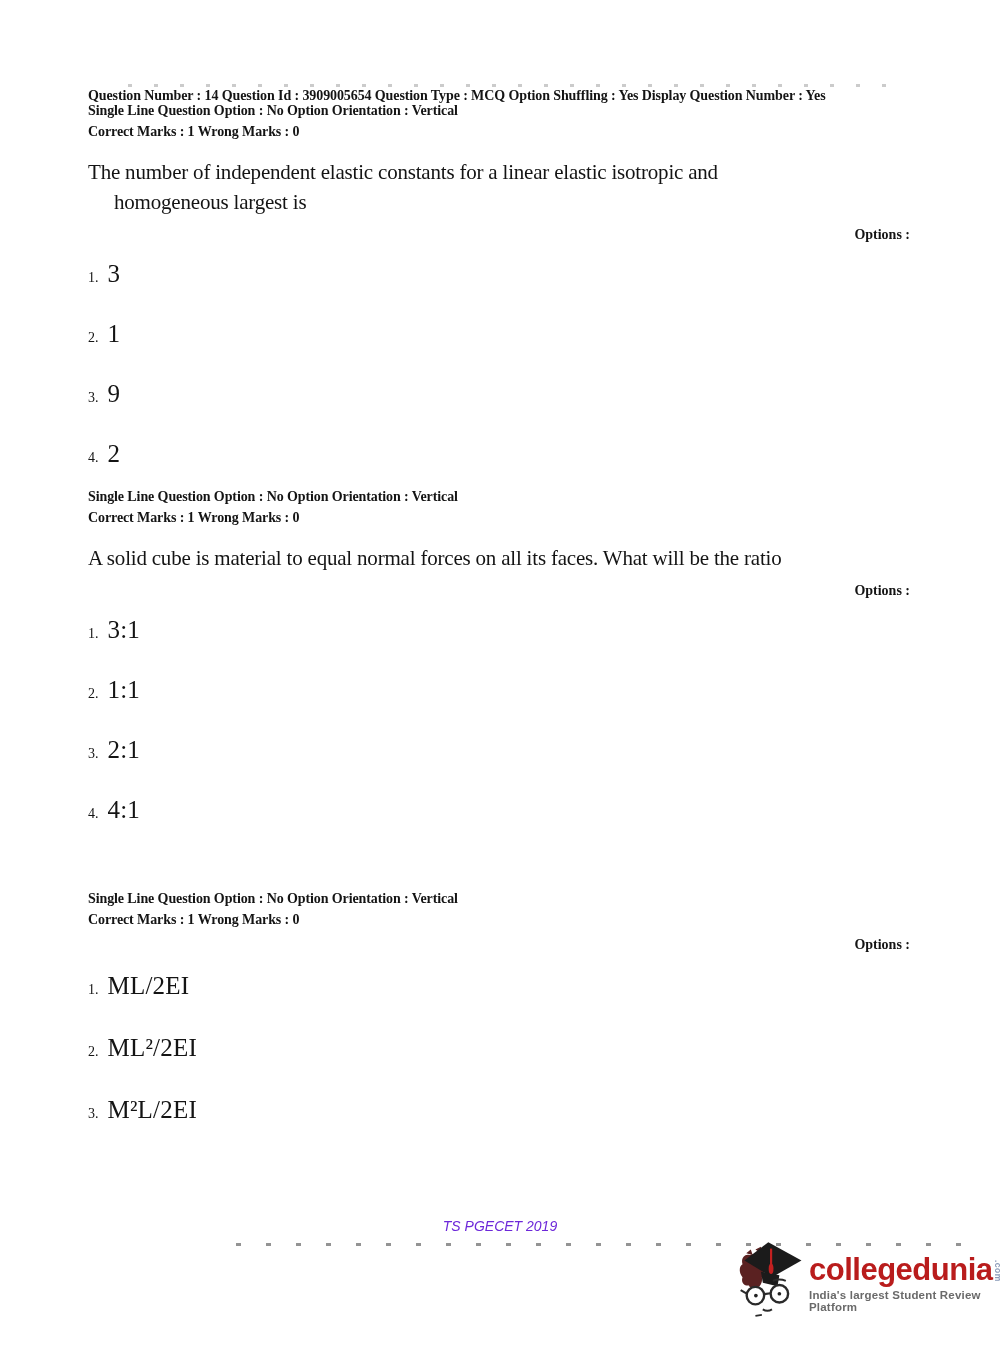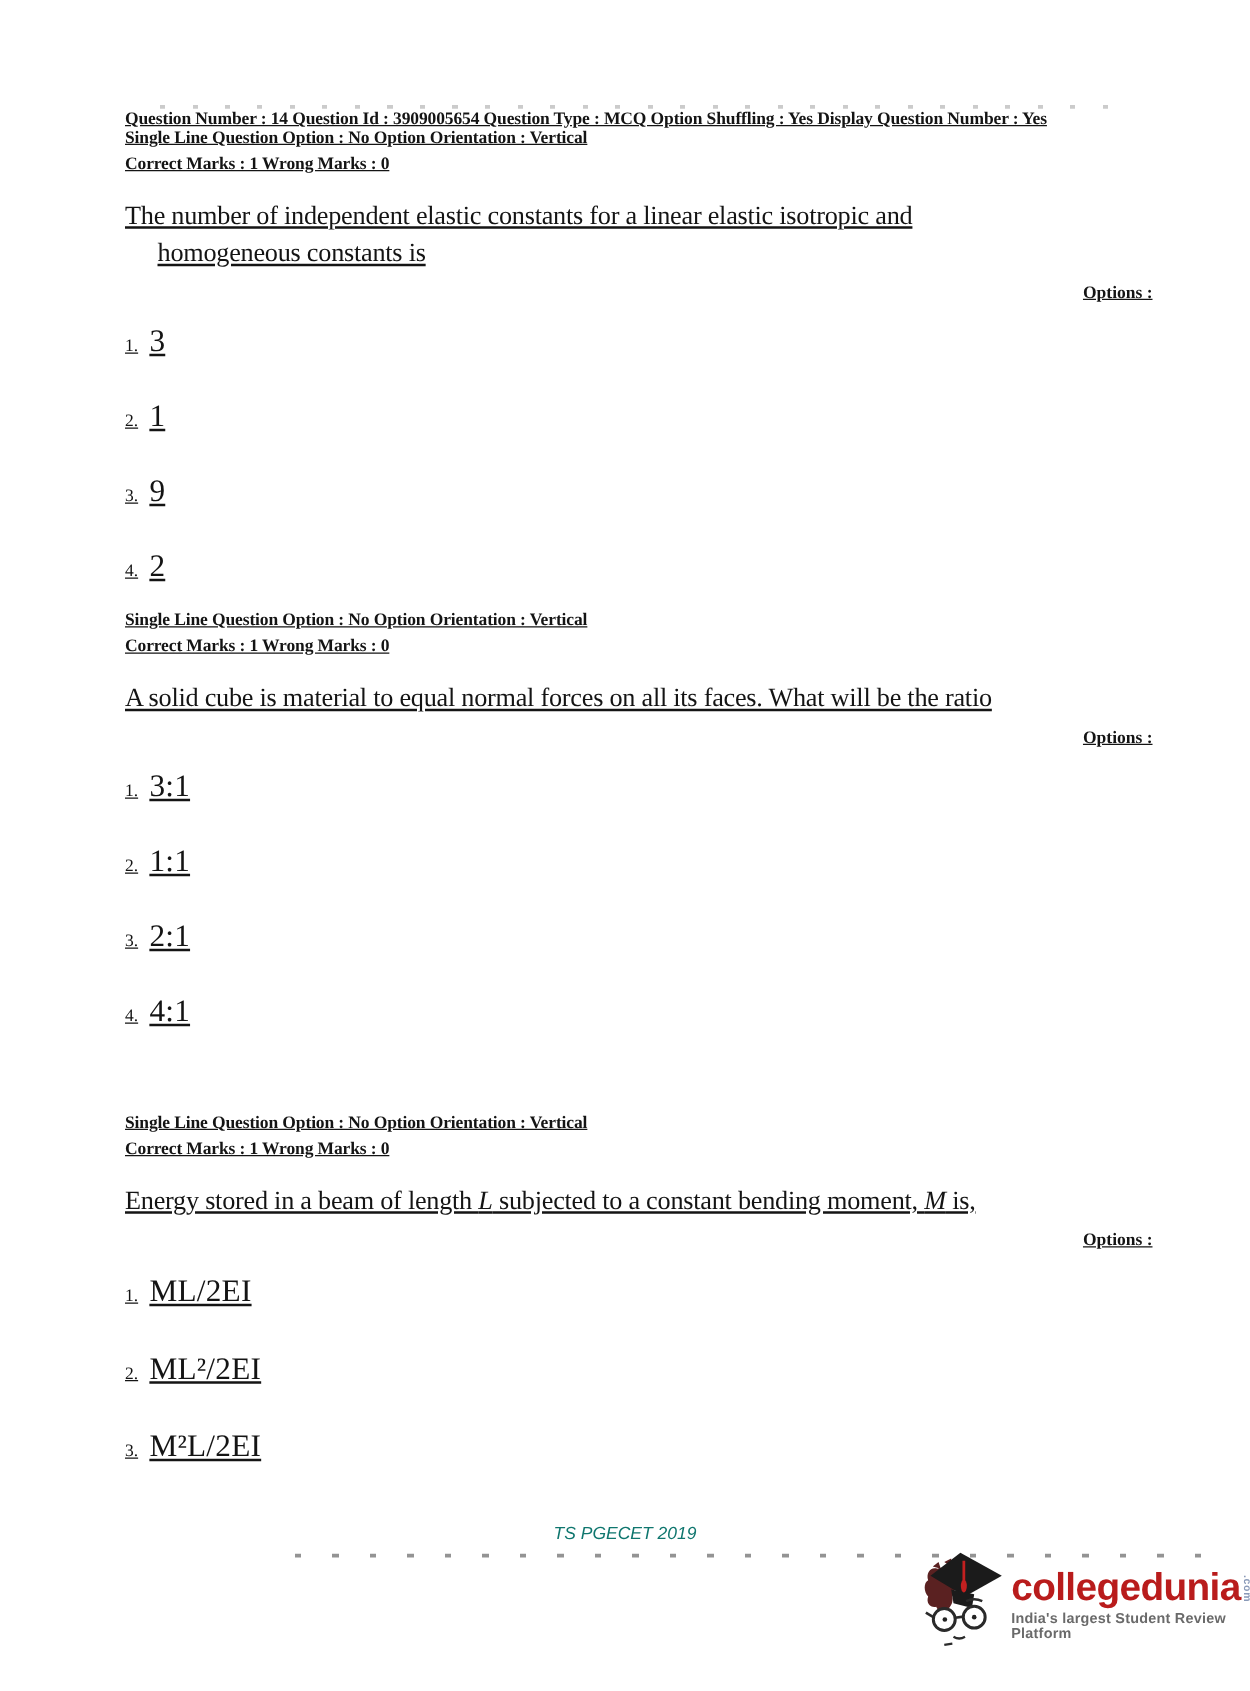--- a/index.html
+++ b/index.html
@@ -17,21 +17,21 @@
   .cut-row { position:absolute; height:3px; }
   .cut-row.top {
     top:84px; left:128px; width:780px;
     background:repeating-linear-gradient(90deg, rgba(140,140,140,.45) 0 4px, transparent 4px 26px);
   }
   .cut-row.bottom {
     top:1243px; left:236px; width:730px;
     background:repeating-linear-gradient(90deg, rgba(90,90,90,.65) 0 5px, transparent 5px 30px);
   }
 
-  .question { position:absolute; left:100px; width:822px;text-decoration:underline; }
+  .question { position:absolute; left:88px; width:822px; }
   #q14 { top:88px; }
   #q15 { top:489px; }
   #q16 { top:891px; }
 
   .meta {
     font-weight:bold; font-size:14px; line-height:15px;
     letter-spacing:-0.1px; white-space:nowrap;
   }
   .meta.marks { margin-top:6px; }
 
@@ -45,21 +45,21 @@
   .option.first { margin-top:12px; }
   #q16 .option { margin-top:32px; }
   #q16 .option.first { margin-top:14px; }
   .opt-num { font-size:14px; line-height:14px; transform:translateY(1px); }
   .opt-val { font-size:25px; line-height:26px; transform:translateY(3px); letter-spacing:0.2px; }
 
   .footer-exam {
     position:absolute; top:1218px; left:0; width:100%;
     text-align:center;
     font-family:"Liberation Sans", sans-serif;
-    font-style:italic; font-size:14px; color:#0f766e;
+    font-style:italic; font-size:14px; color:#6d28d9;
   }
 
   .logo { position:absolute; top:1240px; left:737px; display:flex; align-items:flex-start; }
   .logo-mascot { width:70px; height:78px; flex:0 0 auto; }
   .logo-textblock { margin-left:2px; padding-top:14px; }
   .logo-brandline { display:flex; align-items:flex-start; }
   .logo-brand {
     font-family:"Liberation Sans", sans-serif;
     font-weight:bold; font-size:31px; line-height:31px;
     color:#b91c1c; letter-spacing:-0.5px;
@@ -82,21 +82,21 @@
 <div class="page">
 
   <div class="cut-row top"></div>
 
   <section class="question" id="q14">
     <div class="meta">Question Number : 14  Question Id : 3909005654  Question Type : MCQ  Option Shuffling : Yes  Display Question Number : Yes</div>
     <div class="meta">Single Line Question Option : No  Option Orientation : Vertical</div>
     <div class="meta marks">Correct Marks : 1  Wrong Marks : 0</div>
     <div class="qtext">
       <div class="qline">The number of independent elastic constants for a linear elastic isotropic and</div>
-      <div class="qline indent">homogeneous constants is</div>
+      <div class="qline indent">homogeneous largest is</div>
     </div>
     <div class="options-label">Options :</div>
     <div class="option first">
       <span class="opt-num">1.</span>
       <span class="opt-val">3</span>
     </div>
     <div class="option">
       <span class="opt-num">2.</span>
       <span class="opt-val">1</span>
     </div>
@@ -131,23 +131,20 @@
     </div>
     <div class="option">
       <span class="opt-num">4.</span>
       <span class="opt-val">4:1</span>
     </div>
   </section>
 
   <section class="question" id="q16">
     <div class="meta">Single Line Question Option : No  Option Orientation : Vertical</div>
     <div class="meta marks">Correct Marks : 1  Wrong Marks : 0</div>
-    <div class="qtext">
-      <div class="qline"><span>Energy stored in a beam of length </span><i>L</i><span> subjected to a constant bending moment, </span><i>M</i><span> is,</span></div>
-    </div>
     <div class="options-label">Options :</div>
     <div class="option first">
       <span class="opt-num">1.</span>
       <span class="opt-val">ML/2EI</span>
     </div>
     <div class="option">
       <span class="opt-num">2.</span>
       <span class="opt-val">ML²/2EI</span>
     </div>
     <div class="option">

